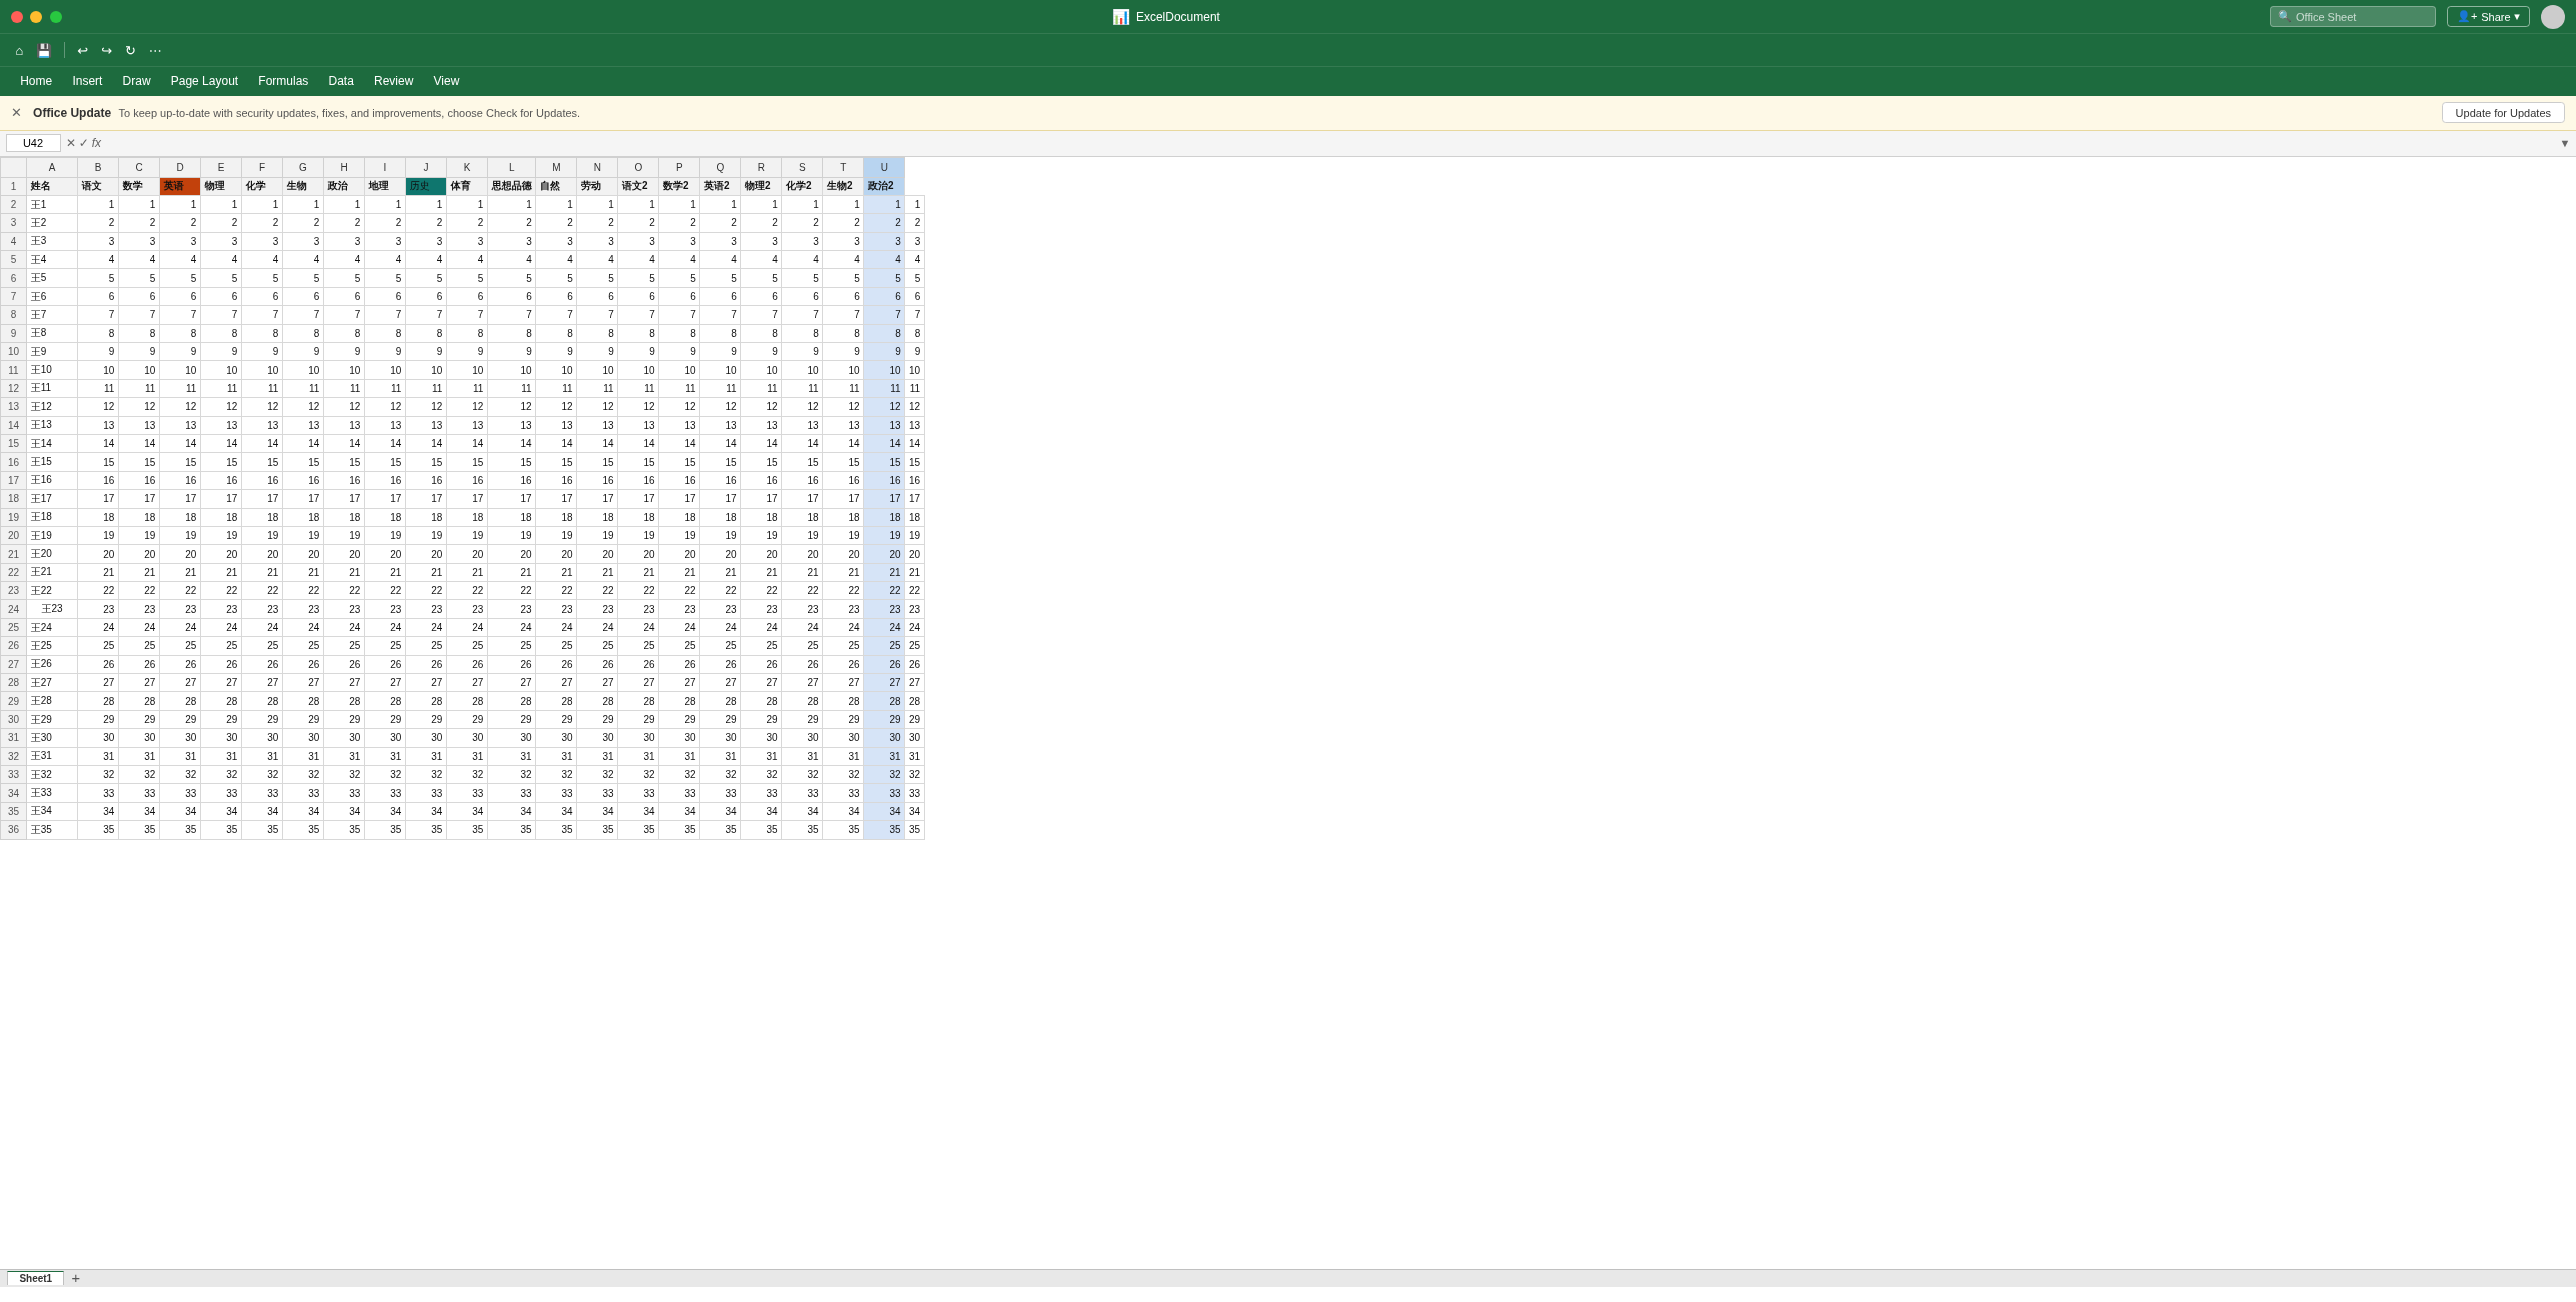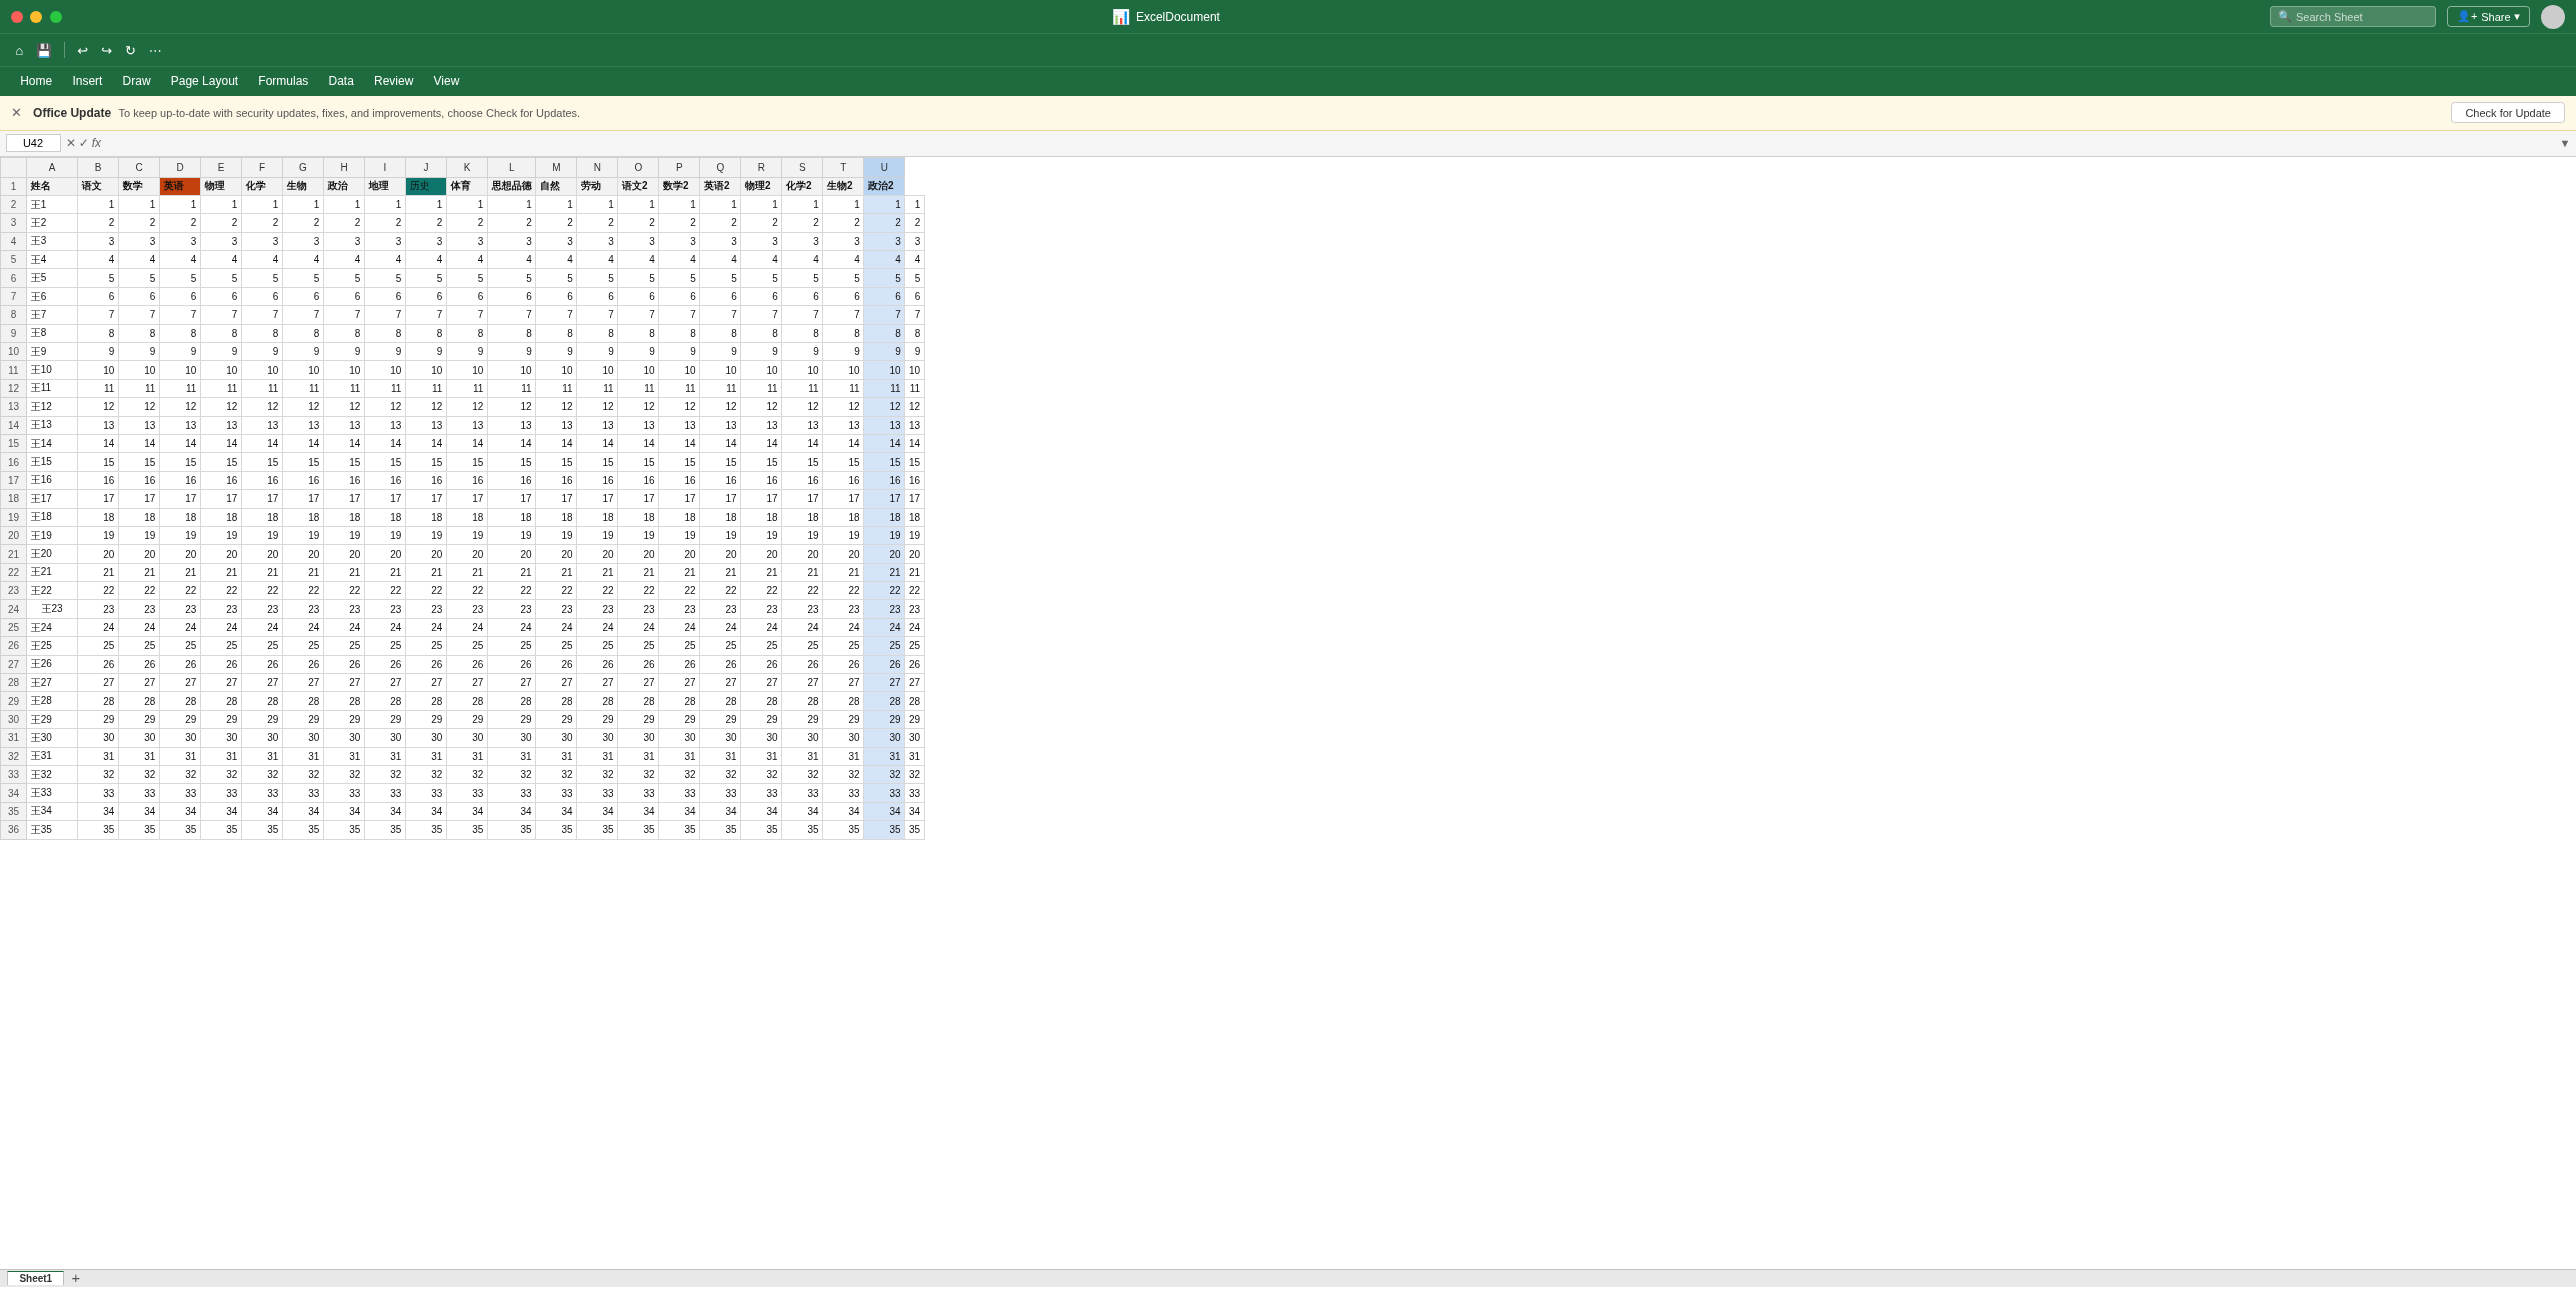--- a/index.html
+++ b/index.html
@@ -217,21 +217,21 @@
     <span class="traffic-light tl-min"></span>
     <span class="traffic-light tl-max"></span>
   </div>
   <div id="titlebar-center">
     <span style="font-size:14.7px;">📊</span>
     <span>ExcelDocument</span>
   </div>
   <div id="titlebar-right">
     <div class="search-bar">
       <span>🔍</span>
-      <span style="color:rgba(255,255,255,0.7); font-size:11px;">Search Sheet</span>
+      <span style="color:rgba(255,255,255,0.7); font-size:11px;">Office Sheet</span>
     </div>
     <button class="share-btn">
       <span>👤+</span>
       <span>Share</span>
       <span>▾</span>
     </button>
     <span style="width:24px;height:24px;border-radius:50%;background:#ccc;display:inline-block;"></span>
   </div>
 </div>
 
@@ -255,21 +255,21 @@
   <span class="menu-item">Review</span>
   <span class="menu-item">View</span>
 </div>
 
 <div id="update-bar">
   <div id="update-bar-left">
     <span class="update-close">✕</span>
     <span class="update-title">Office Update</span>
     <span class="update-msg">To keep up-to-date with security updates, fixes, and improvements, choose Check for Updates.</span>
   </div>
-  <button class="check-updates-btn">Check for Update</button>
+  <button class="check-updates-btn">Update for Updates</button>
 </div>
 
 <div id="formula-bar">
   <div style="display:flex;align-items:center;gap:1.8px;">
     <input class="cell-ref" readonly="" style="font-size: 11px; border: 0.9px solid rgb(204, 204, 204); padding: 1.8px 3.7px; background: rgb(255, 255, 255); text-align: center; width: 55px;" value="U42">
     <span style="display:flex;align-items:center;gap:2.8px;padding:0 3.7px;color:#666;font-size:12px;">
       <span style="cursor:pointer;">✕</span>
       <span style="cursor:pointer;">✓</span>
       <span style="cursor:pointer;font-style:italic;">fx</span>
     </span>

